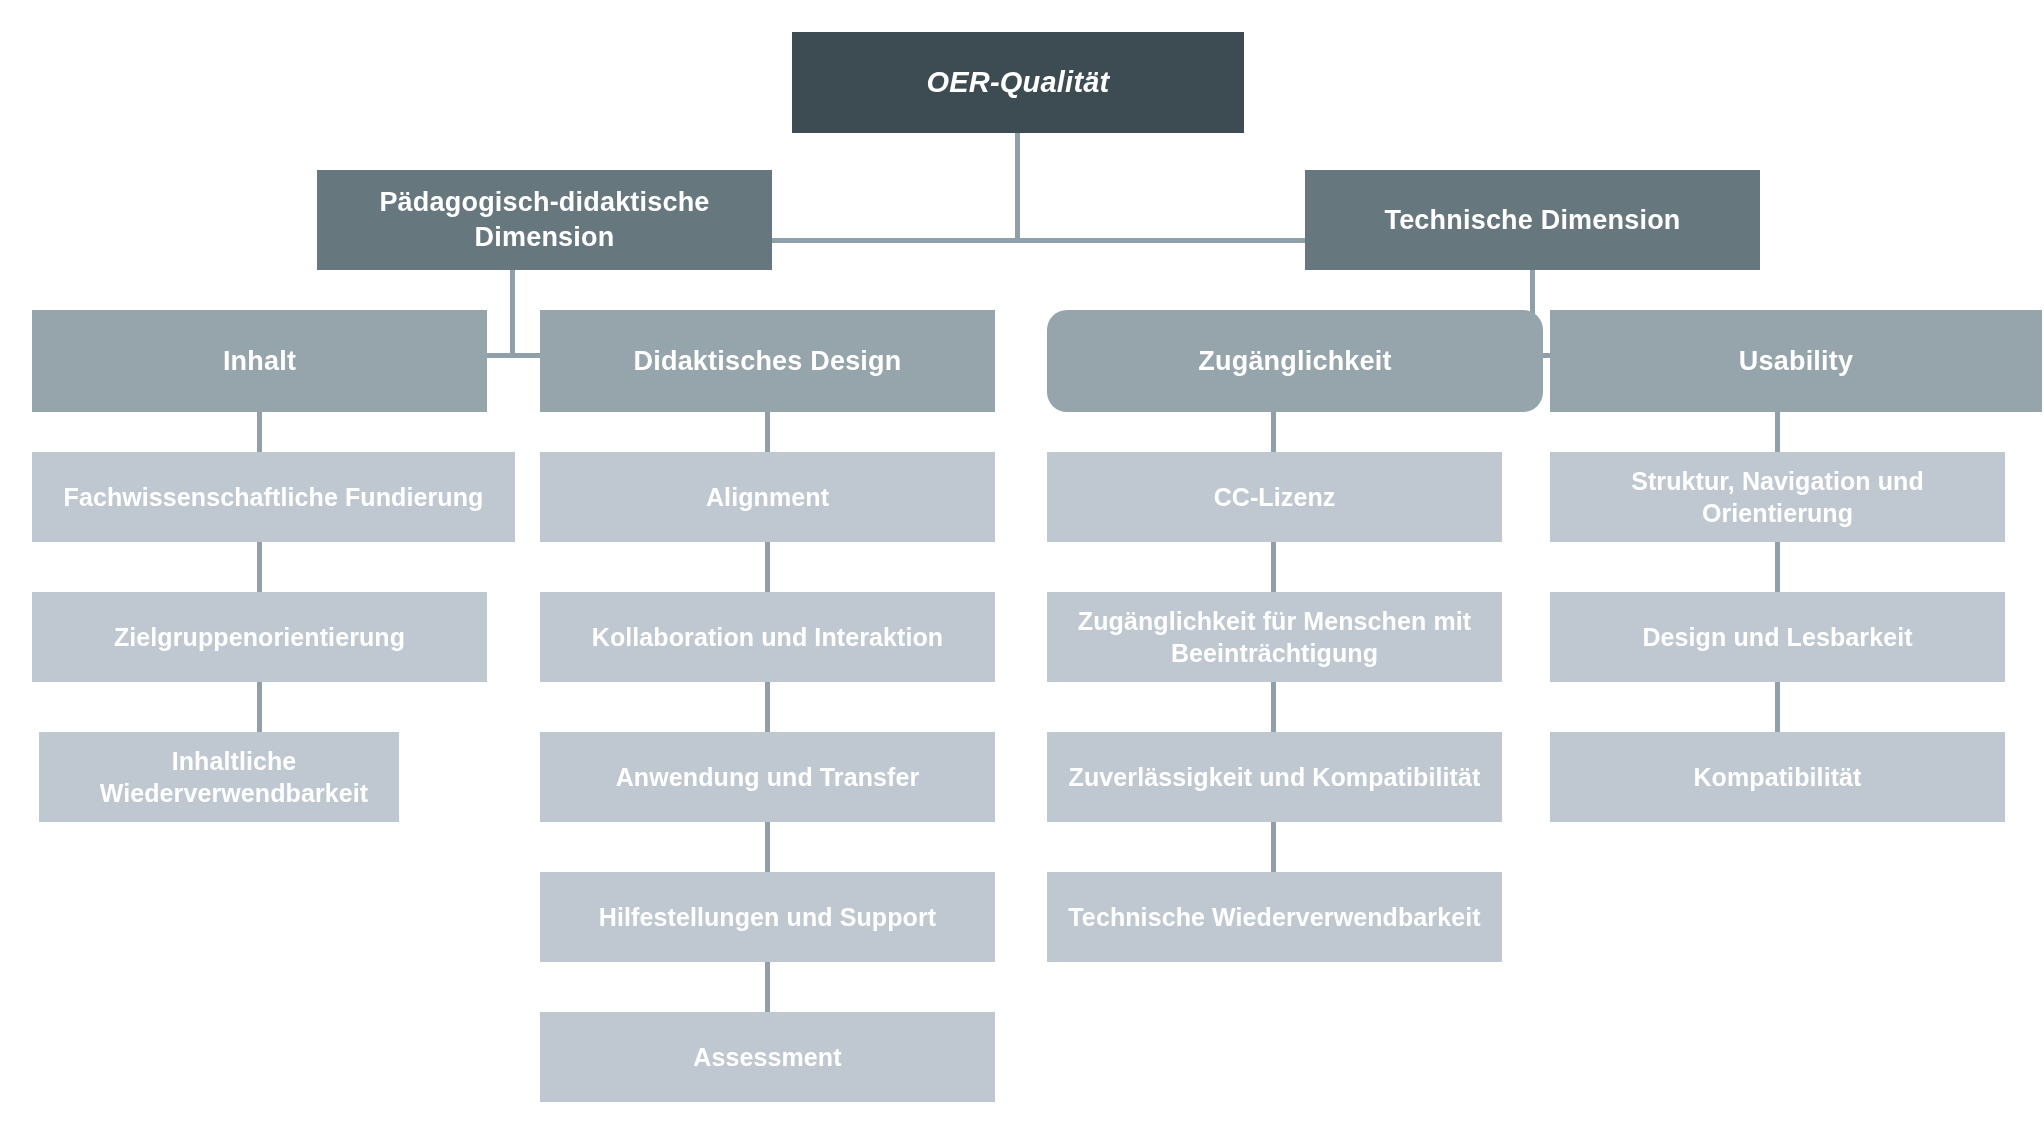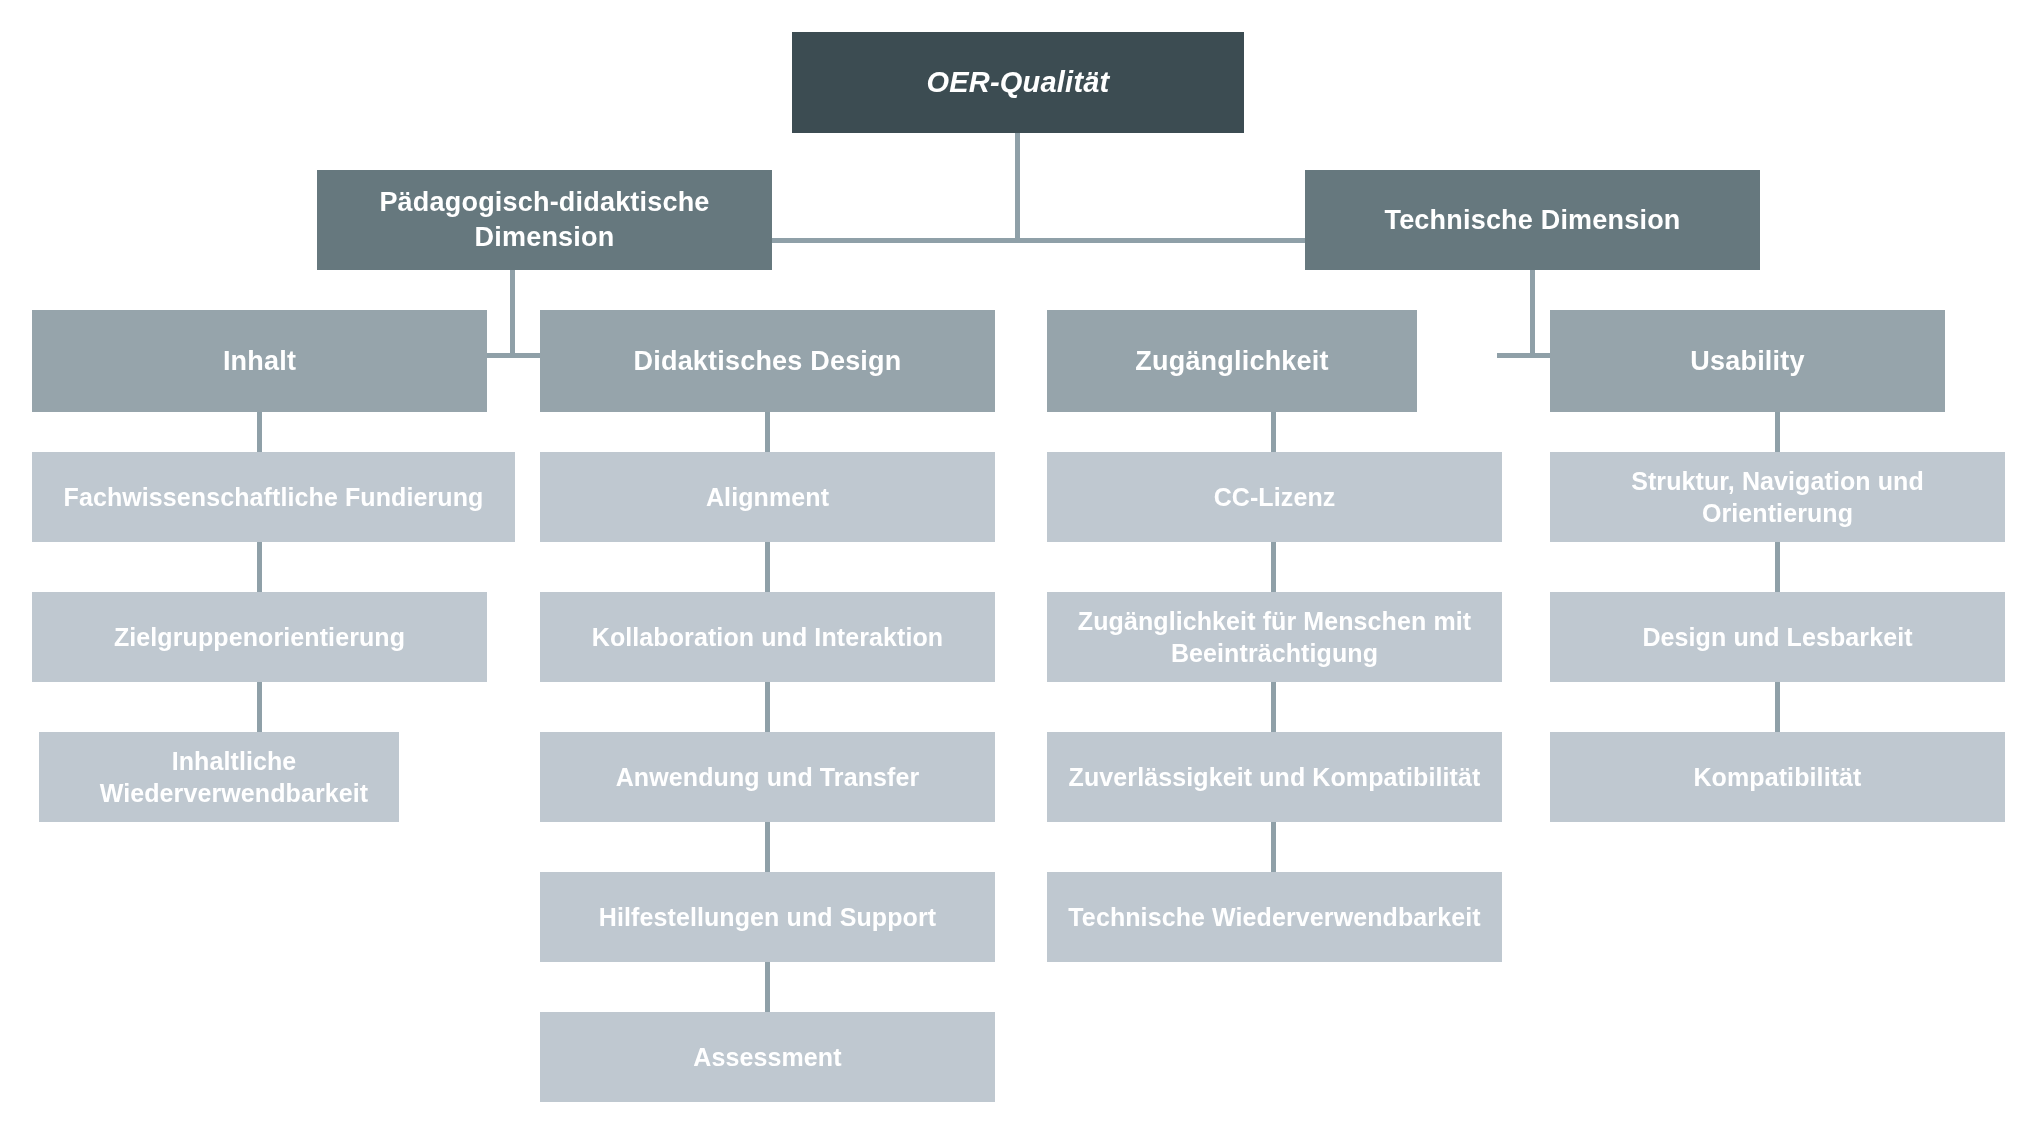--- a/index.html
+++ b/index.html
@@ -80,22 +80,22 @@
 
   <div class="conn" style="left:1775px; top:412px; width:5px; height:410px;"></div>
 
   <div class="node node-root" style="left:792px; top:32px; width:452px; height:101px;">OER-Qualität</div>
 
   <div class="node node-dim" style="left:285px; top:170px; width:455px; height:100px;margin-left:32px;">Pädagogisch-didaktische Dimension</div>
   <div class="node node-dim" style="left:1305px; top:170px; width:455px; height:100px;">Technische Dimension</div>
 
   <div class="node node-cat" style="left:32px; top:310px; width:455px; height:102px;">Inhalt</div>
   <div class="node node-cat" style="left:540px; top:310px; width:455px; height:102px;">Didaktisches Design</div>
-  <div class="node node-cat" style="left:1047px; top:310px; width:370px; height:102px;">Zugänglichkeit</div>
-  <div class="node node-cat" style="left:1550px; top:310px; width:395px; height:102px;">Usability</div>
+  <div class="node node-cat" style="left:1047px; top:310px; width:496px; height:102px;border-radius:20px;">Zugänglichkeit</div>
+  <div class="node node-cat" style="left:1550px; top:310px; width:492px; height:102px;">Usability</div>
 
   <div class="node node-leaf" style="left:32px; top:452px; width:483px; height:90px;">Fachwissenschaftliche Fundierung</div>
   <div class="node node-leaf" style="left:32px; top:592px; width:455px; height:90px;">Zielgruppenorientierung</div>
   <div class="node node-leaf" style="left:39px; top:732px; width:360px; height:90px;padding-left:40px;">Inhaltliche Wiederverwendbarkeit</div>
 
   <div class="node node-leaf" style="left:540px; top:452px; width:455px; height:90px;">Alignment</div>
   <div class="node node-leaf" style="left:540px; top:592px; width:455px; height:90px;">Kollaboration und Interaktion</div>
   <div class="node node-leaf" style="left:540px; top:732px; width:455px; height:90px;">Anwendung und Transfer</div>
   <div class="node node-leaf" style="left:540px; top:872px; width:455px; height:90px;">Hilfestellungen und Support</div>
   <div class="node node-leaf" style="left:540px; top:1012px; width:455px; height:90px;">Assessment</div>

